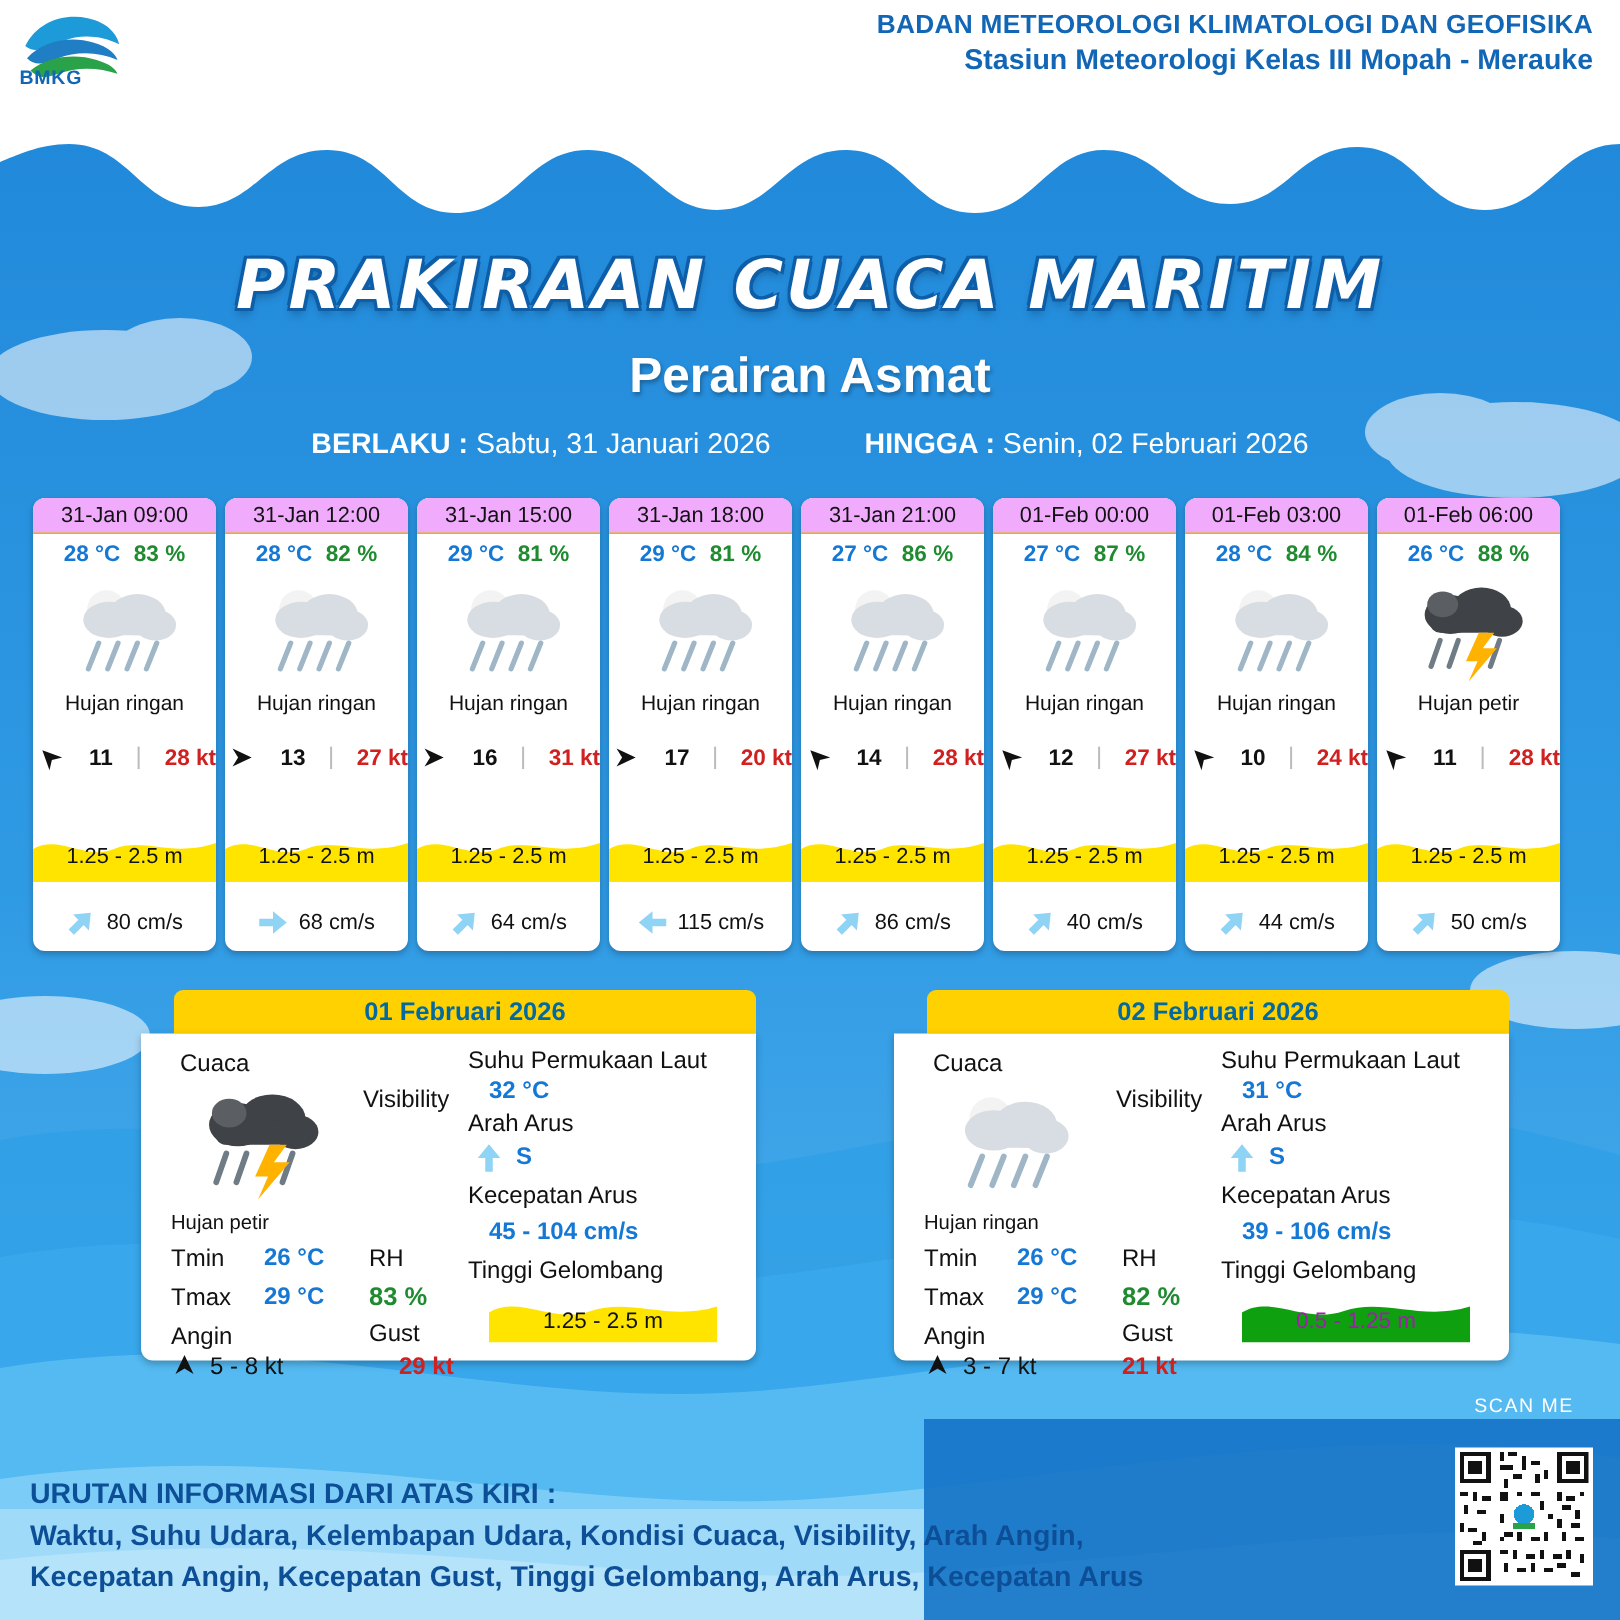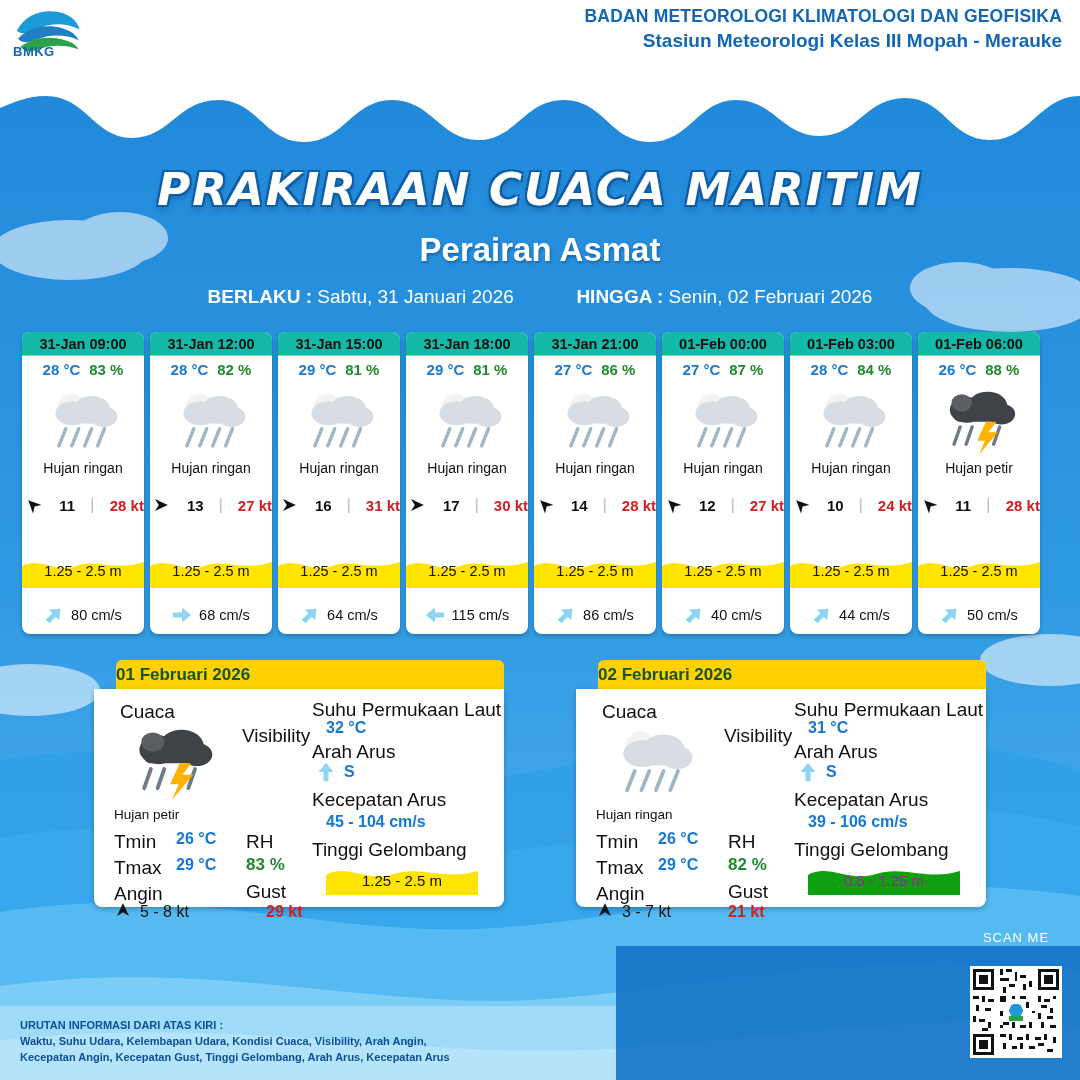--- a/index.html
+++ b/index.html
@@ -46,21 +46,21 @@
   .validity .gap { display:inline-block; width:52px; }
 
   
   .cards { position:absolute; top:332px; left:22px; width:1040px; height:302px; z-index:6; display:flex; gap:6px; }
   .card {
     width:122px; background:#ffffff; border-radius:8px; position:relative;
     box-shadow:0 2px 4px rgba(0,0,0,.25); overflow:hidden;
     display:flex; flex-direction:column;
   }
   .card-head {
-    background:#14b8a6; color:#111; font-size:14.5px; font-weight:bold;
+    background:#f0abfc; color:#111; font-size:14.5px; font-weight:normal;
     text-align:center; padding:4px 0 3px; border-bottom:1px solid #e0b900;
   }
   .card-tr { display:flex; justify-content:center; gap:9px; padding-top:5px; }
   .temp { color:#1478d4; font-size:15px; font-weight:bold; }
   .hum  { color:#1f8a2f; font-size:15px; font-weight:bold; }
   .icon-wrap { height:78px; display:flex; align-items:center; justify-content:center; margin-top:2px; }
   .cond { text-align:center; font-size:14px; color:#111; margin-top:2px; }
   .wind-row { display:flex; align-items:center; justify-content:space-between; gap:5px; margin-top:20px; }
   .wind-spd { font-size:15px; font-weight:bold; color:#111; }
   .wind-sep { color:#bbb; }
@@ -72,37 +72,37 @@
   .wave-band .wv-txt { font-size:14.5px; color:#111; position:relative; z-index:2; }
   .cur-row {
     position:absolute; left:0; bottom:8px; width:100%;
     display:flex; align-items:center; justify-content:center; gap:7px;
   }
   .cur-txt { font-size:14.5px; color:#111; }
 
   
   .daily { position:absolute; top:660px; z-index:6; width:410px; }
   .daily.left { left:94px; }
-  .daily.right { left:576px; }
+  .daily.right { left:596px; }
   .daily-head {
-    background:#ffd100; color:#14532d; font-weight:bold; font-size:17px;
-    text-align:left; padding:5px 0 4px; border-radius:6px 6px 0 0;margin-left:22px;
+    background:#ffd100; color:#0369a1; font-weight:bold; font-size:17px;
+    text-align:center; padding:5px 0 4px; border-radius:6px 6px 0 0;margin-left:22px;
   }
   .daily-body {
     background:#fff; border-radius:0 0 8px 8px; height:218px; position:relative;
     box-shadow:0 2px 5px rgba(0,0,0,.25);
   }
-  .lbl { color:#111; font-size:19px; }
+  .lbl { color:#111; font-size:16px; }
   .val-blue { color:#1478d4; font-size:16px; font-weight:bold; }
   .val-green { color:#1f8a2f; font-size:17px; font-weight:bold; }
   .val-red { color:#d02020; font-size:16px; font-weight:bold; }
   .abs { position:absolute; }
 
   
-  .footer-note { position:absolute; left:20px; bottom:14px; z-index:8; color:#0d4f96; font-size:11px; font-weight:bold; line-height:1.45; }
+  .footer-note { position:absolute; left:20px; bottom:14px; z-index:8; color:#0d4f96; font-size:19px; font-weight:bold; line-height:1.45; }
   .scan { position:absolute; right:18px; bottom:18px; z-index:8; text-align:center; }
   .scan-txt { color:#ffffff; font-size:13px; letter-spacing:1px; margin-bottom:21px; }
   .qr { width:92px; height:92px; background:#fff; padding:3px; }
 </style>
 </head>
 <body>
 
 <svg id="bg" width="1080" height="1080" viewBox="0 0 1080 1080">
   <defs>
     <linearGradient id="skyG" x1="0" y1="0" x2="0" y2="1">
@@ -340,21 +340,21 @@
       </div>
      <div class="cond">Hujan ringan</div>
      <div class="wind-row">
        <svg width="22" height="18" viewBox="0 0 24 24">
     <g transform="rotate(90 12 12)">
             <polygon points="12,3 20,20 12,15 4,20" fill="#111"></polygon>
           </g>
   </svg>
        <span class="wind-spd">17</span>
        <span class="wind-sep">|</span>
-       <span class="wind-kt">30 kt</span>
+       <span class="wind-kt">20 kt</span>
      </div>
      <div class="wave-band">
        <svg width="122" height="34" viewBox="0 0 122 34" preserveAspectRatio="none" style="position:absolute;left:0;top:0;z-index:1">
     <path d="M0,12 C18,2 34,20 54,12 C74,4 92,18 122,8 L122,34 L0,34 Z" fill="#ffe400"></path>
   </svg>
        <span class="wv-txt">1.25 - 2.5 m</span>
      </div>
      <div class="cur-row">
        <svg width="20" height="22" viewBox="0 0 24 26">
     <g transform="rotate(90 12 13)">

